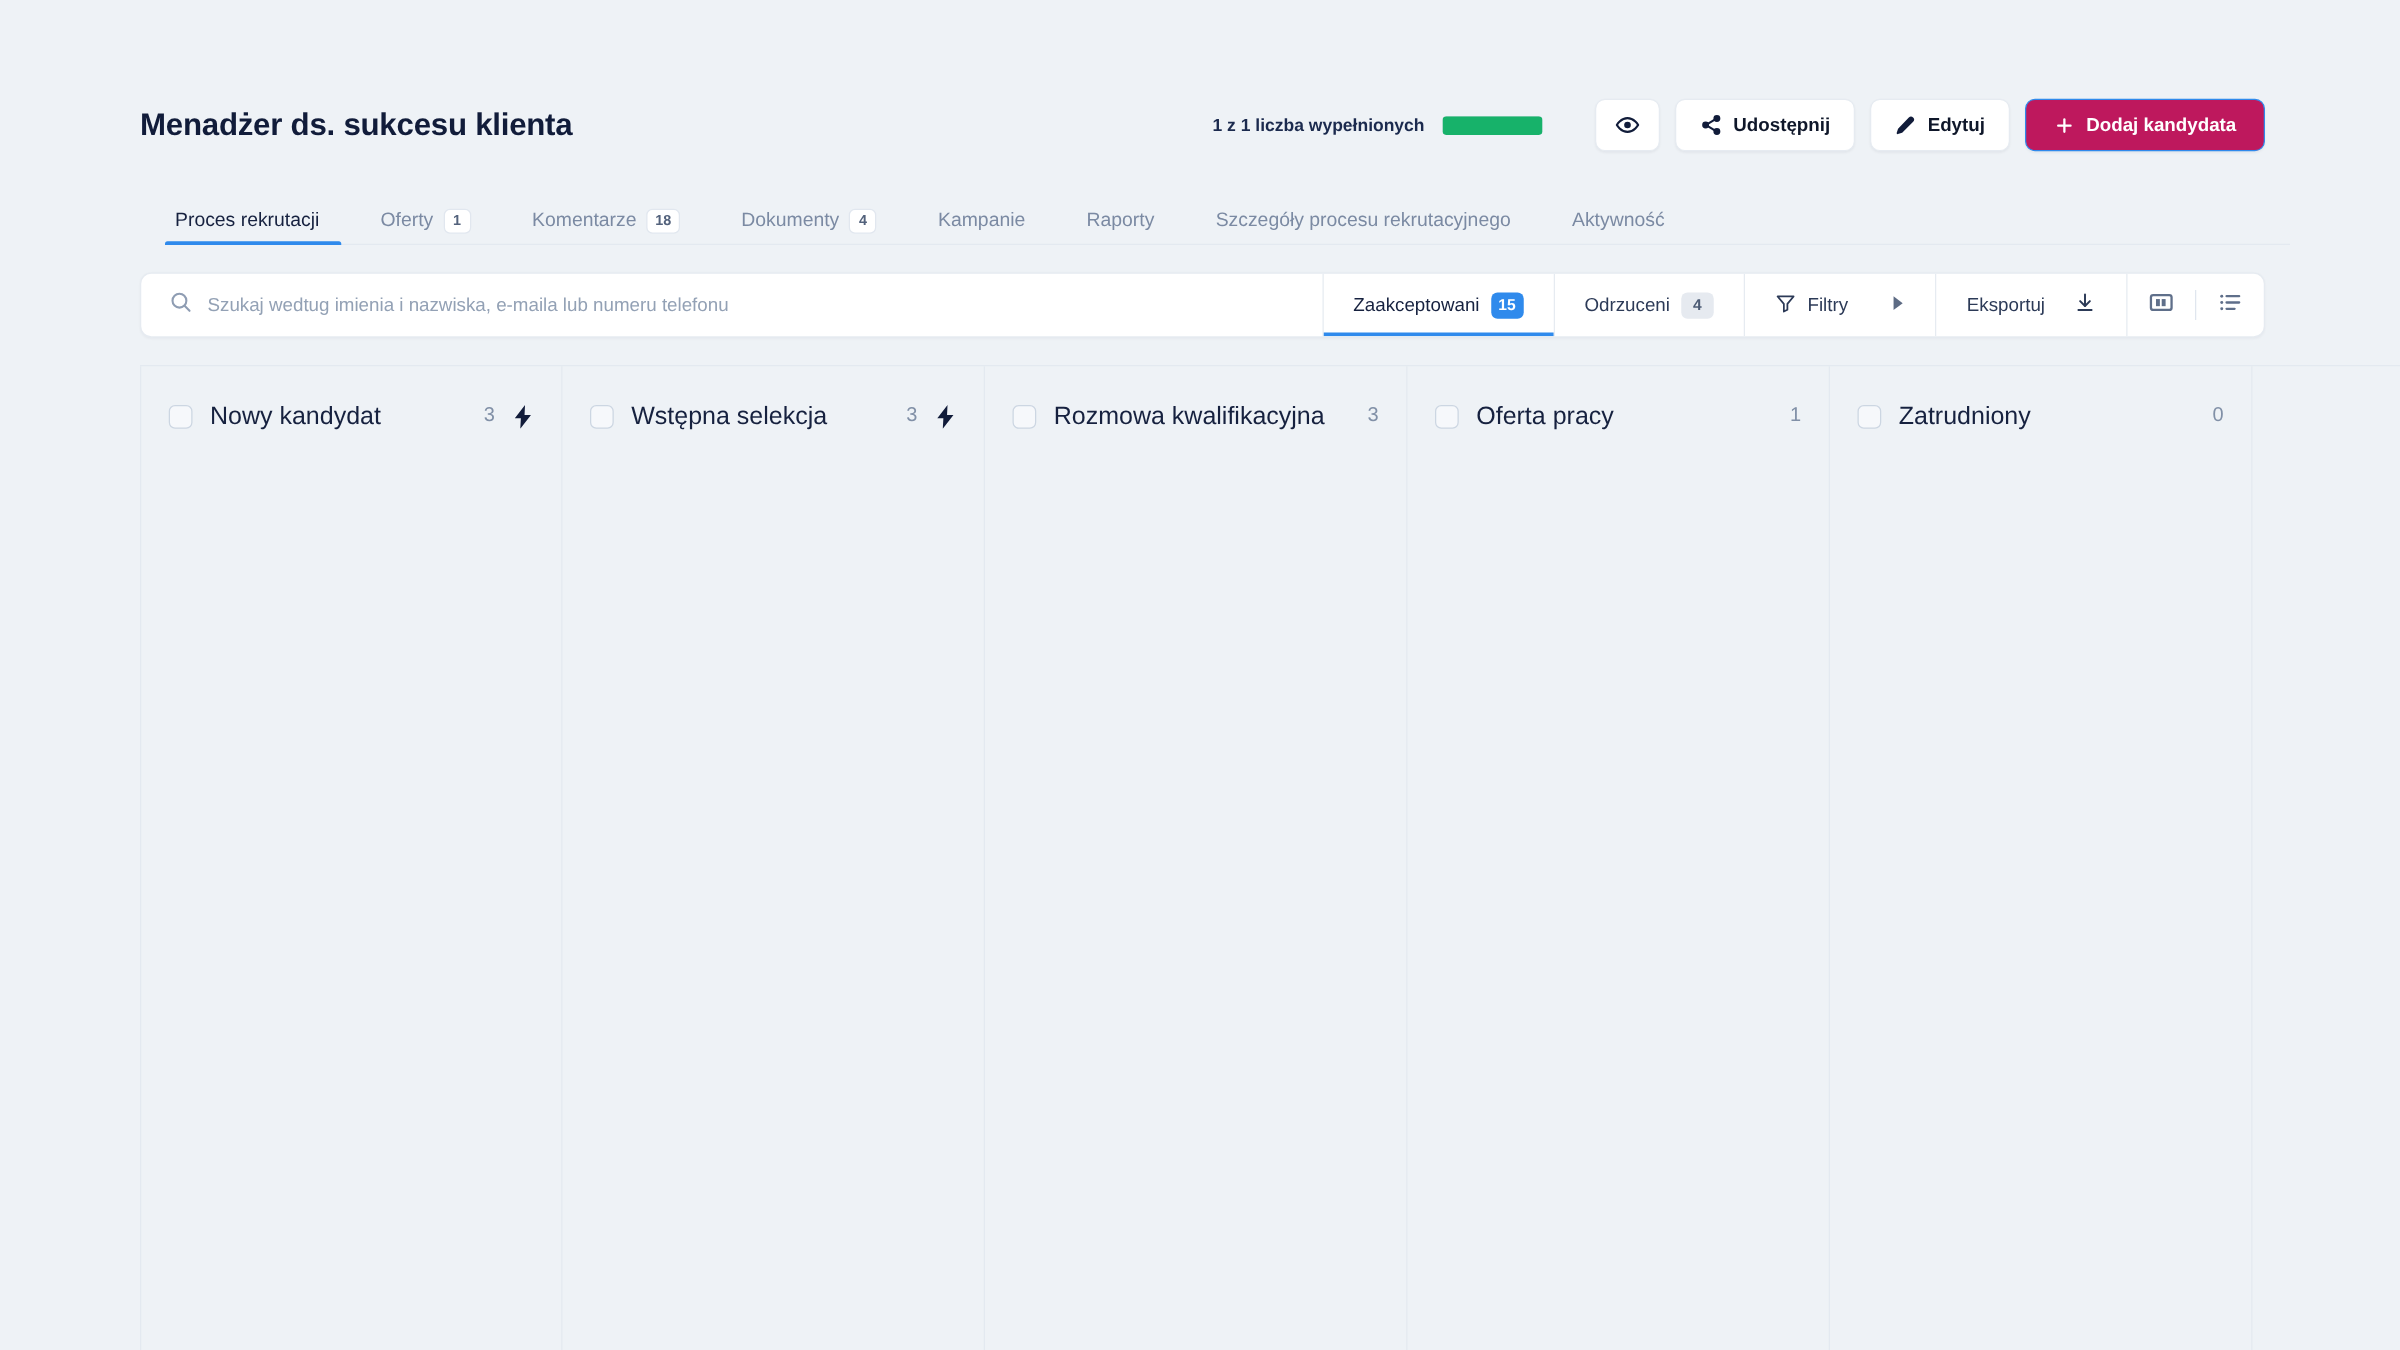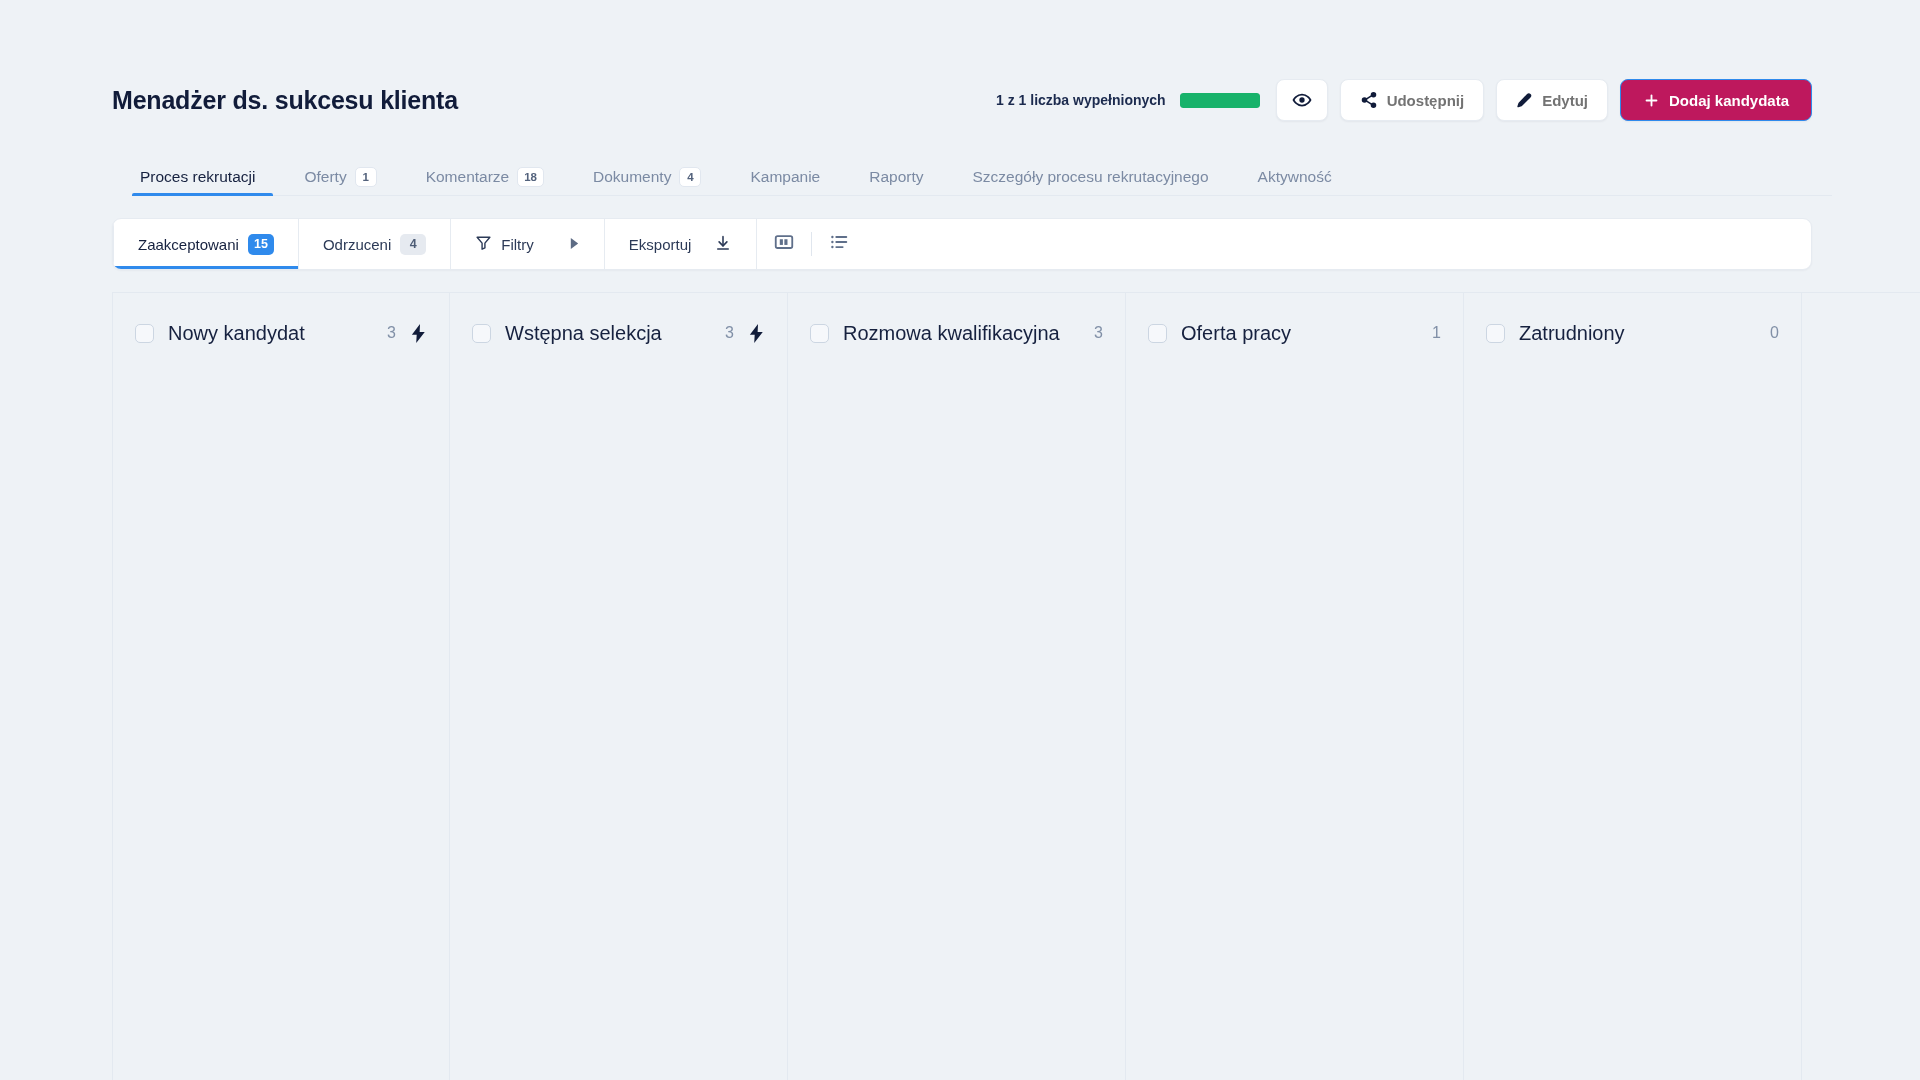--- a/index.html
+++ b/index.html
@@ -28,21 +28,21 @@
     color: #111c3a;
     letter-spacing: -0.2px;
     white-space: nowrap;
   }
   .header-right {
     margin-left: auto;
     display: flex; align-items: center; gap: 12px;
   }
   .fill-status {
     display: flex; align-items: center; gap: 14px;
-    margin-right: 4px;
+    margin-right: 30px;
   }
   .fill-label {
     font-size: 14px; font-weight: bold; color: #1b2a4e;
     white-space: nowrap;
   }
   .progress-track {
     width: 80px; height: 15px;
     border-radius: 3px;
     background: #d7dee7;
     overflow: hidden;
@@ -56,21 +56,21 @@
   .btn {
     display: inline-flex; align-items: center; justify-content: center;
     gap: 9px;
     height: 42px;
     padding: 0 19px;
     border-radius: 8px;
     background: #ffffff;
     border: 1px solid #e6ebf1;
     box-shadow: 0 1px 2px rgba(16,24,40,0.05);
     font-size: 15px; font-weight: bold;
-    color: #737373;
+    color: #0f172a;
     cursor: pointer;
     white-space: nowrap;
   }
   .btn.icon-only { width: 52px; padding: 0; }
   .btn.primary {
     background: #be185d;
     border-color: #2f8aec;
     color: #ffffff;
     padding: 0 22px;
   }
@@ -316,20 +316,29 @@
     <div class="tab">
       <span>Szczegóły procesu rekrutacyjnego</span>
     </div>
     <div class="tab">
       <span>Aktywność</span>
     </div>
   </div>
 
   <div class="toolbar">
 
+    <div class="search-wrap">
+      <span>
+        <svg width="19" height="19" viewBox="0 0 24 24" fill="none" stroke="#8f9db3" stroke-width="2.1" stroke-linecap="round">
+          <circle cx="10.8" cy="10.8" r="7"></circle>
+          <line x1="16" y1="16" x2="21" y2="21"></line>
+        </svg>
+      </span>
+      <input class="search-input" type="text" placeholder="Szukaj wedtug imienia i nazwiska, e-maila lub numeru telefonu" style="">
+    </div>
 
     <div class="seg active">
       <span>Zaakceptowani</span>
       <span class="seg-badge blue">15</span>
     </div>
 
     <div class="seg">
       <span>Odrzuceni</span>
       <span class="seg-badge">4</span>
     </div>

